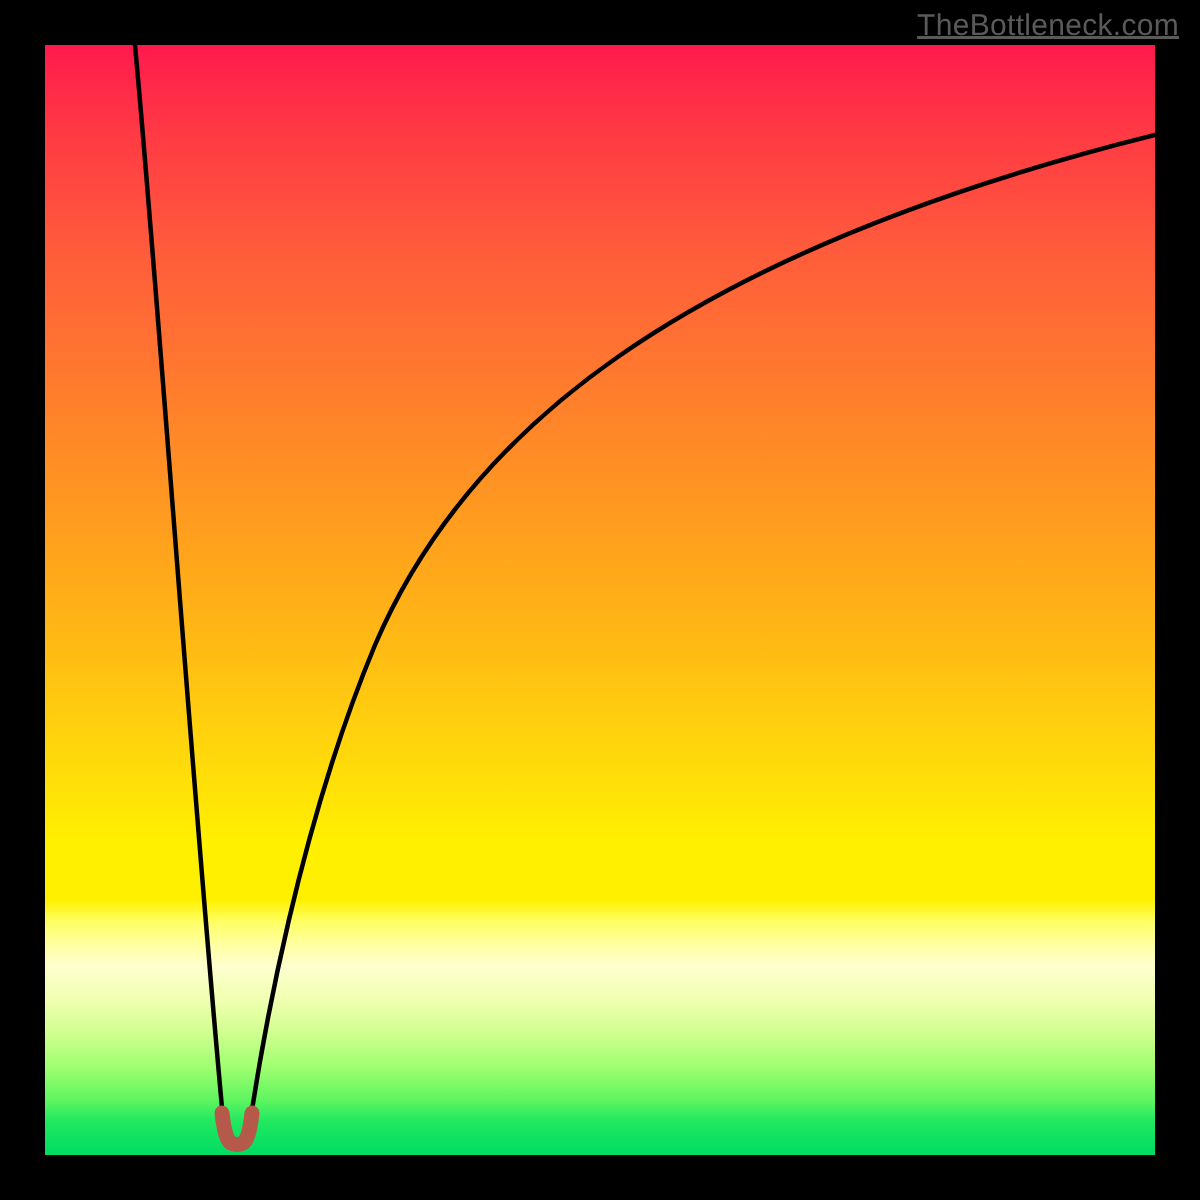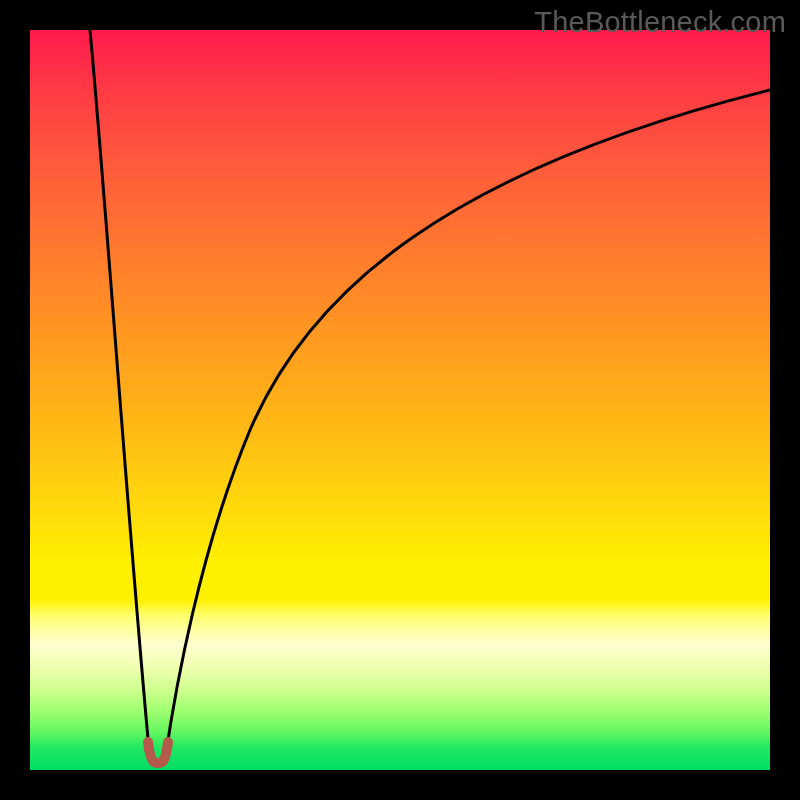--- a/index.html
+++ b/index.html
@@ -36,24 +36,25 @@
       #60f560 95%,
       #20e860 97%,
       #00dc64 100%
     );
   }
   .watermark {
     position: absolute;
     top: 6px;
     right: 14px;
     color: #5a5a5a;
-    font-size: 29px;
+    font-size: 20px;
     font-weight: 500;
     letter-spacing: 0.2px;
     font-family: Arial, Helvetica, sans-serif;
+    text-decoration: underline;
   }
   svg.curve {
     position: absolute;
     left: 0;
     top: 0;
     width: 740px;
     height: 740px;
   }
 </style>
 </head>

